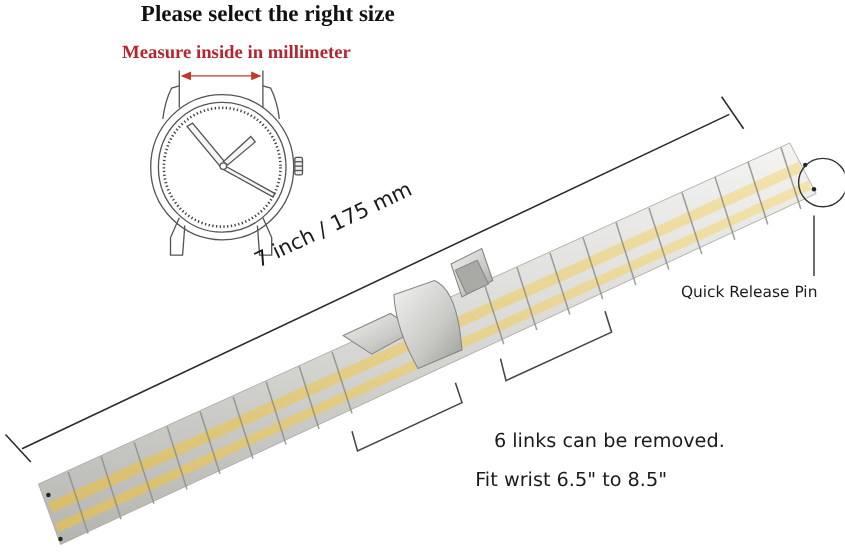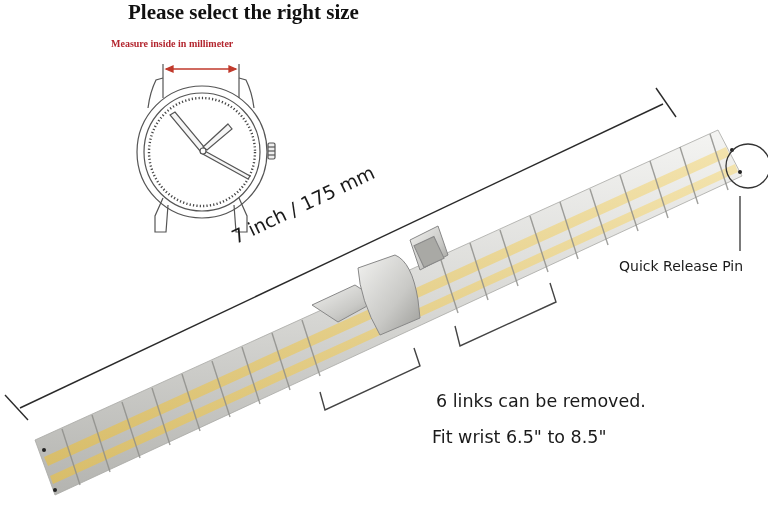--- a/index.html
+++ b/index.html
@@ -1,22 +1,22 @@
 <!DOCTYPE html>
 <html><head>
   <meta charset="utf-8">
   <style>
     html, body { margin: 0; padding: 0; background: #ffffff; }
     .canvas { position: relative; width: 768px; height: 505px; overflow: hidden; background: #ffffff; }
     .title { position: absolute; left: 92px; top: 0px; font-family: "Liberation Serif", serif; font-weight: bold; font-size: 21px; color: #111111; white-space: nowrap; margin-left: 36px; }
-    .subtitle { position: absolute; left: 111px; top: 38px; font-family: "Liberation Serif", serif; font-weight: bold; font-size: 10px; color: #b3262f; white-space: nowrap; }
+    .subtitle { position: absolute; left: 111px; top: 38px; font-family: "Liberation Serif", serif; font-weight: bold; font-size: 17px; color: #b3262f; white-space: nowrap; }
     .label { position: absolute; font-family: "DejaVu Sans", sans-serif; color: #1a1a1a; white-space: nowrap; }
     .len-label { left: 228px; top: 228px; font-size: 19px; transform-origin: 0 0; transform: rotate(-25.5deg); }
     .pin-label { left: 619px; top: 258px; font-size: 14px; }
-    .links-label { left: 436px; top: 391px; font-size: 17.5px; }
+    .links-label { left: 449px; top: 391px; font-size: 17.5px; }
     .fit-label { left: 432px; top: 427px; font-size: 17.5px; }
     svg { position: absolute; left: 0; top: 0; }
   </style>
 </head>
 <body>
 
 <div class="canvas">
 
   <svg width="768" height="505" viewBox="0 0 768 505">
     <defs>

